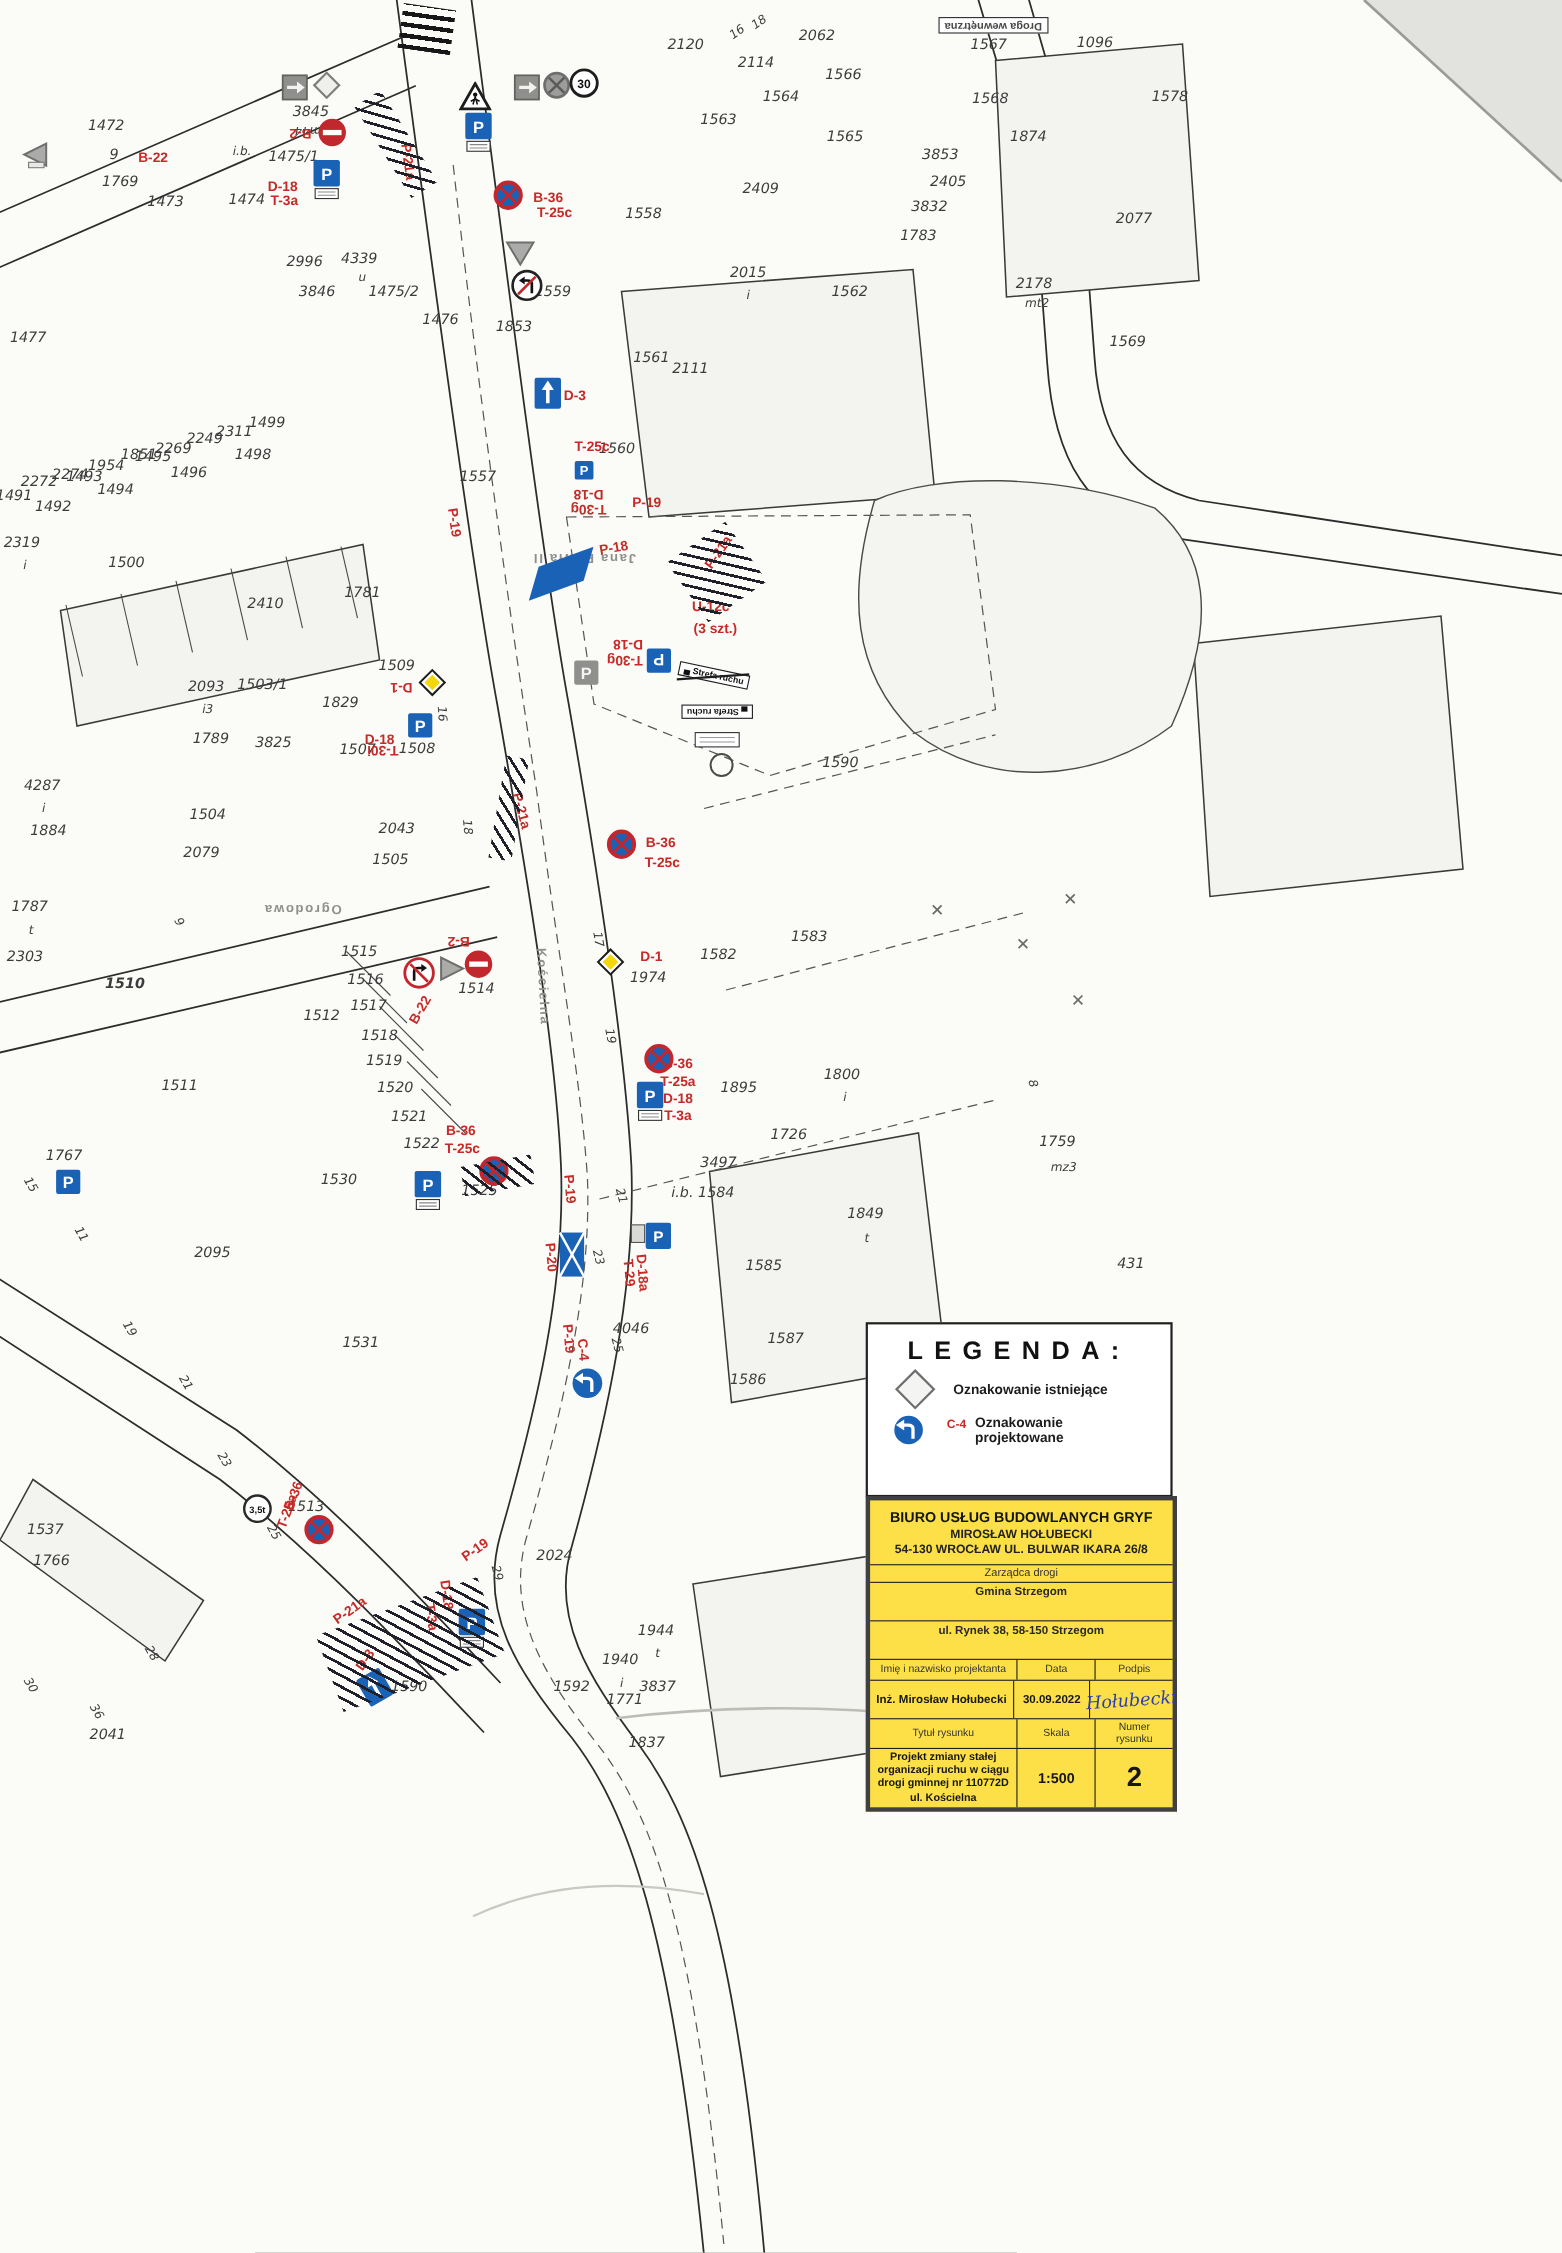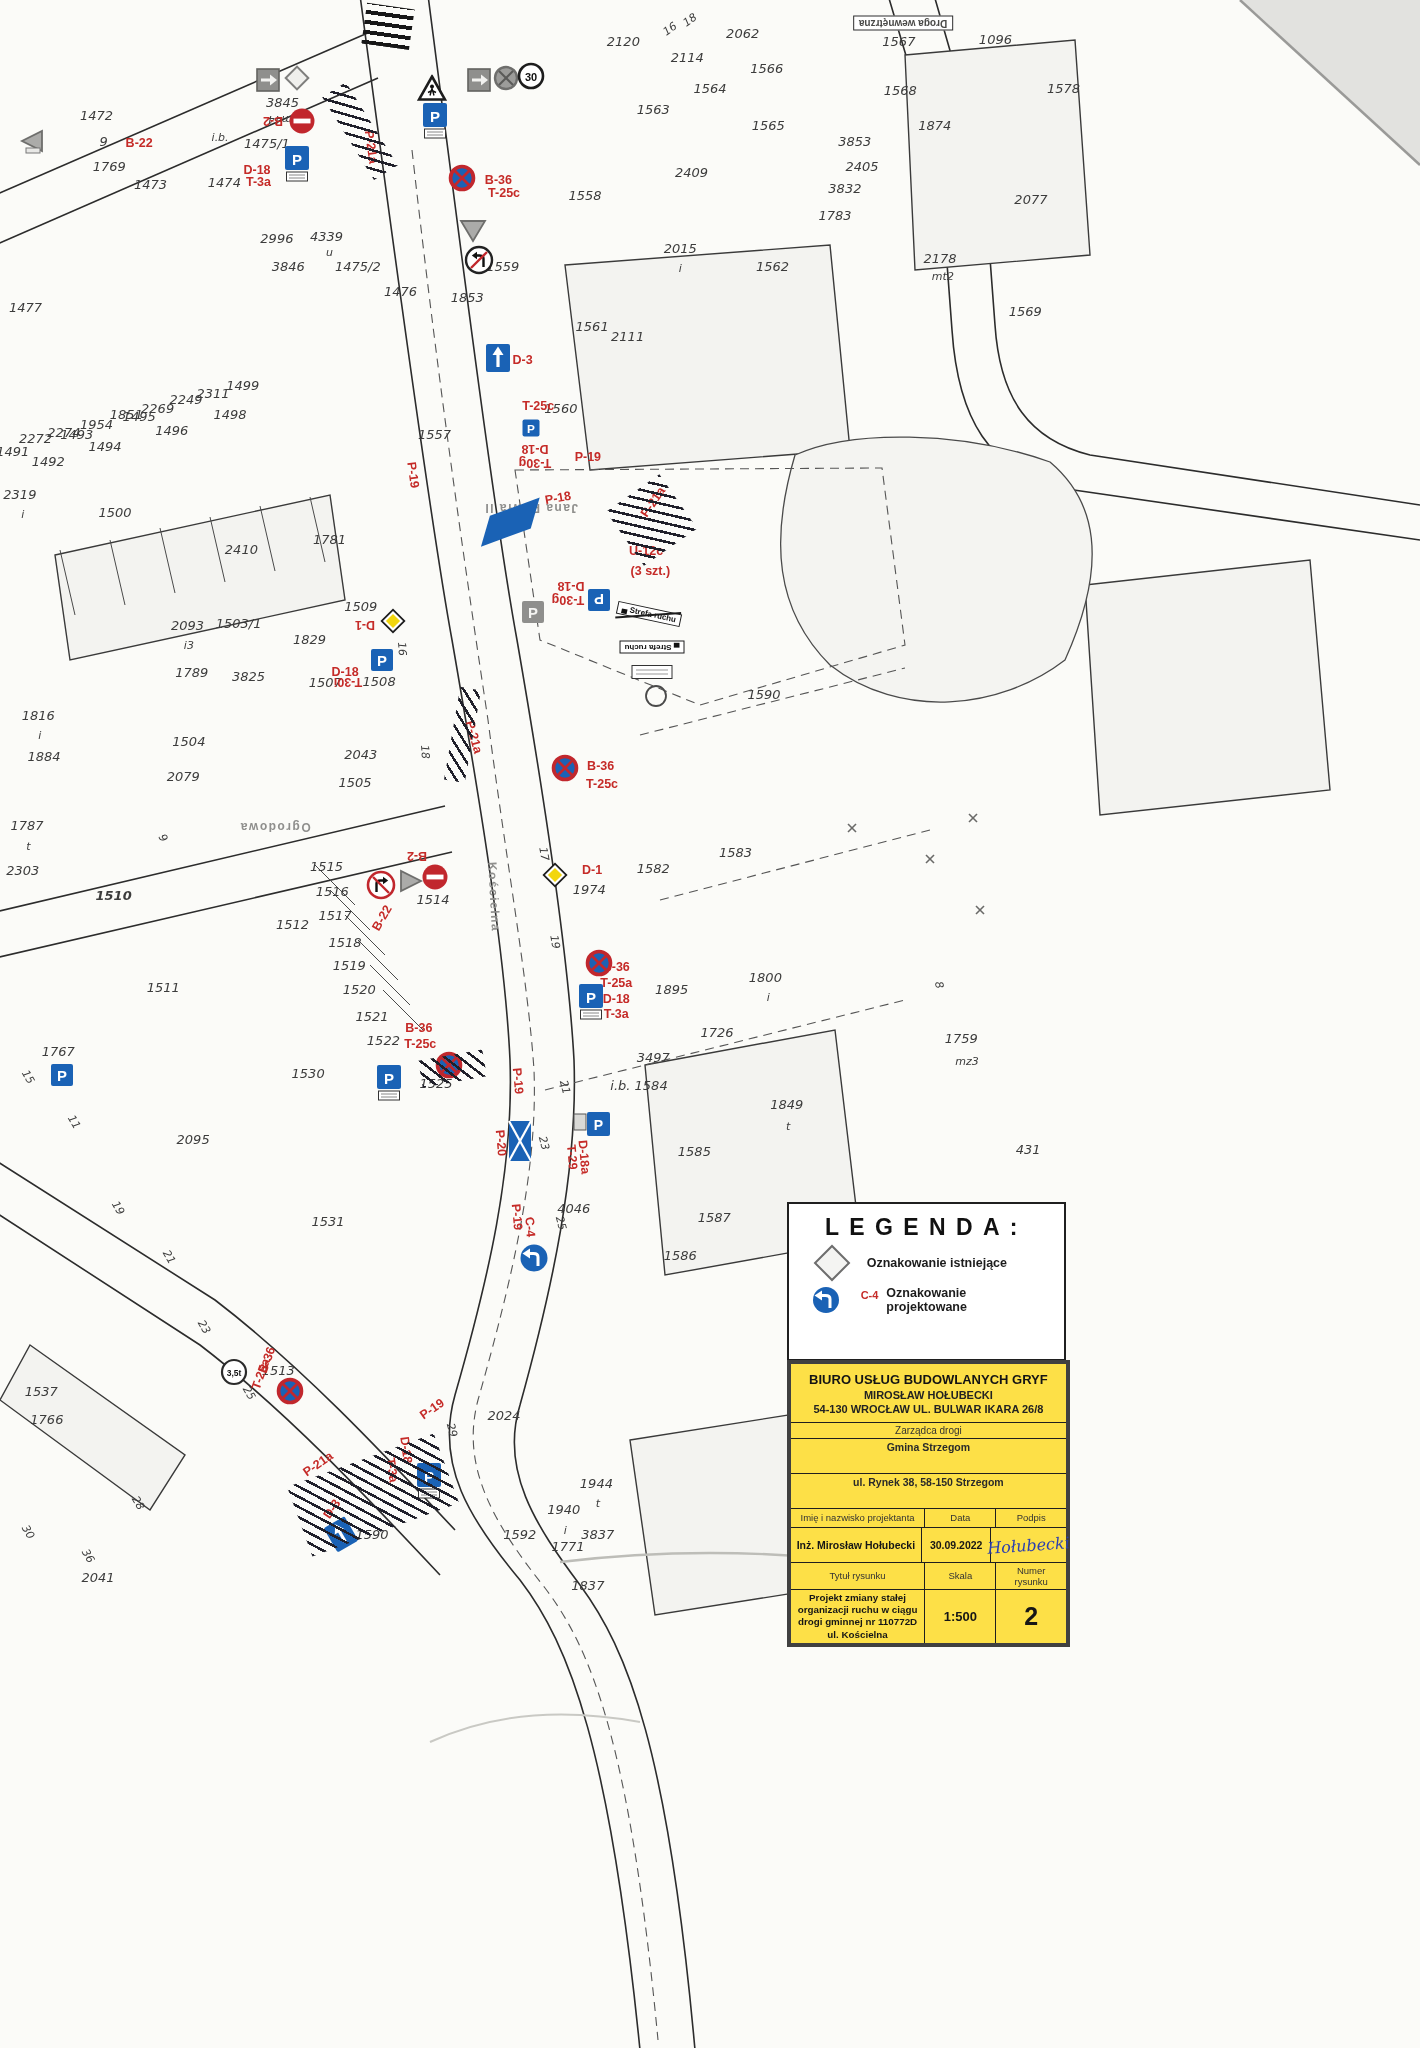--- a/index.html
+++ b/index.html
@@ -178,21 +178,21 @@
       <div class="lab" style="left: 23.2%; top: 26.3%; transform: translate(-50%, -50%);">1781</div>
       <div class="lab" style="left: 13.2%; top: 30.5%; transform: translate(-50%, -50%);">2093</div>
       <div class="lab" style="left: 13.3%; top: 31.5%; font-size: 11px; transform: translate(-50%, -50%);">i3</div>
       <div class="lab" style="left: 16.8%; top: 30.4%; transform: translate(-50%, -50%);">1503/1</div>
       <div class="lab" style="left: 21.8%; top: 31.2%; transform: translate(-50%, -50%);">1829</div>
       <div class="lab" style="left: 25.4%; top: 29.6%; transform: translate(-50%, -50%);">1509</div>
       <div class="lab" style="left: 26.7%; top: 31.6%; transform: translate(-50%, -50%); margin-top: 34px;">1508</div>
       <div class="lab" style="left: 22.9%; top: 33.3%; transform: translate(-50%, -50%);">1507</div>
       <div class="lab" style="left: 13.5%; top: 32.8%; transform: translate(-50%, -50%);">1789</div>
       <div class="lab" style="left: 17.5%; top: 33%; transform: translate(-50%, -50%);">3825</div>
-      <div class="lab" style="left: 2.7%; top: 34.9%; transform: translate(-50%, -50%);">1816</div>
+      <div class="lab" style="left: 2.7%; top: 34.9%; transform: translate(-50%, -50%);">4287</div>
       <div class="lab" style="left: 2.8%; top: 35.9%; font-size: 11px; transform: translate(-50%, -50%);">i</div>
       <div class="lab" style="left: 3.1%; top: 36.9%; transform: translate(-50%, -50%);">1884</div>
       <div class="lab" style="left: 13.3%; top: 36.2%; transform: translate(-50%, -50%);">1504</div>
       <div class="lab" style="left: 12.9%; top: 37.9%; transform: translate(-50%, -50%);">2079</div>
       <div class="lab" style="left: 25.4%; top: 36.8%; transform: translate(-50%, -50%);">2043</div>
       <div class="lab" style="left: 25%; top: 38.2%; transform: translate(-50%, -50%);">1505</div>
       <div class="lab" style="left: 28.3%; top: 31.7%; font-size: 11px; transform: translate(-50%, -50%) rotate(85deg);">16</div>
       <div class="lab" style="left: 29.9%; top: 36.7%; font-size: 11px; transform: translate(-50%, -50%) rotate(85deg);">18</div>
       <div class="lab" style="left: 1.9%; top: 40.3%; transform: translate(-50%, -50%);">1787</div>
       <div class="lab" style="left: 2%; top: 41.3%; font-size: 11px; transform: translate(-50%, -50%);">t</div>

